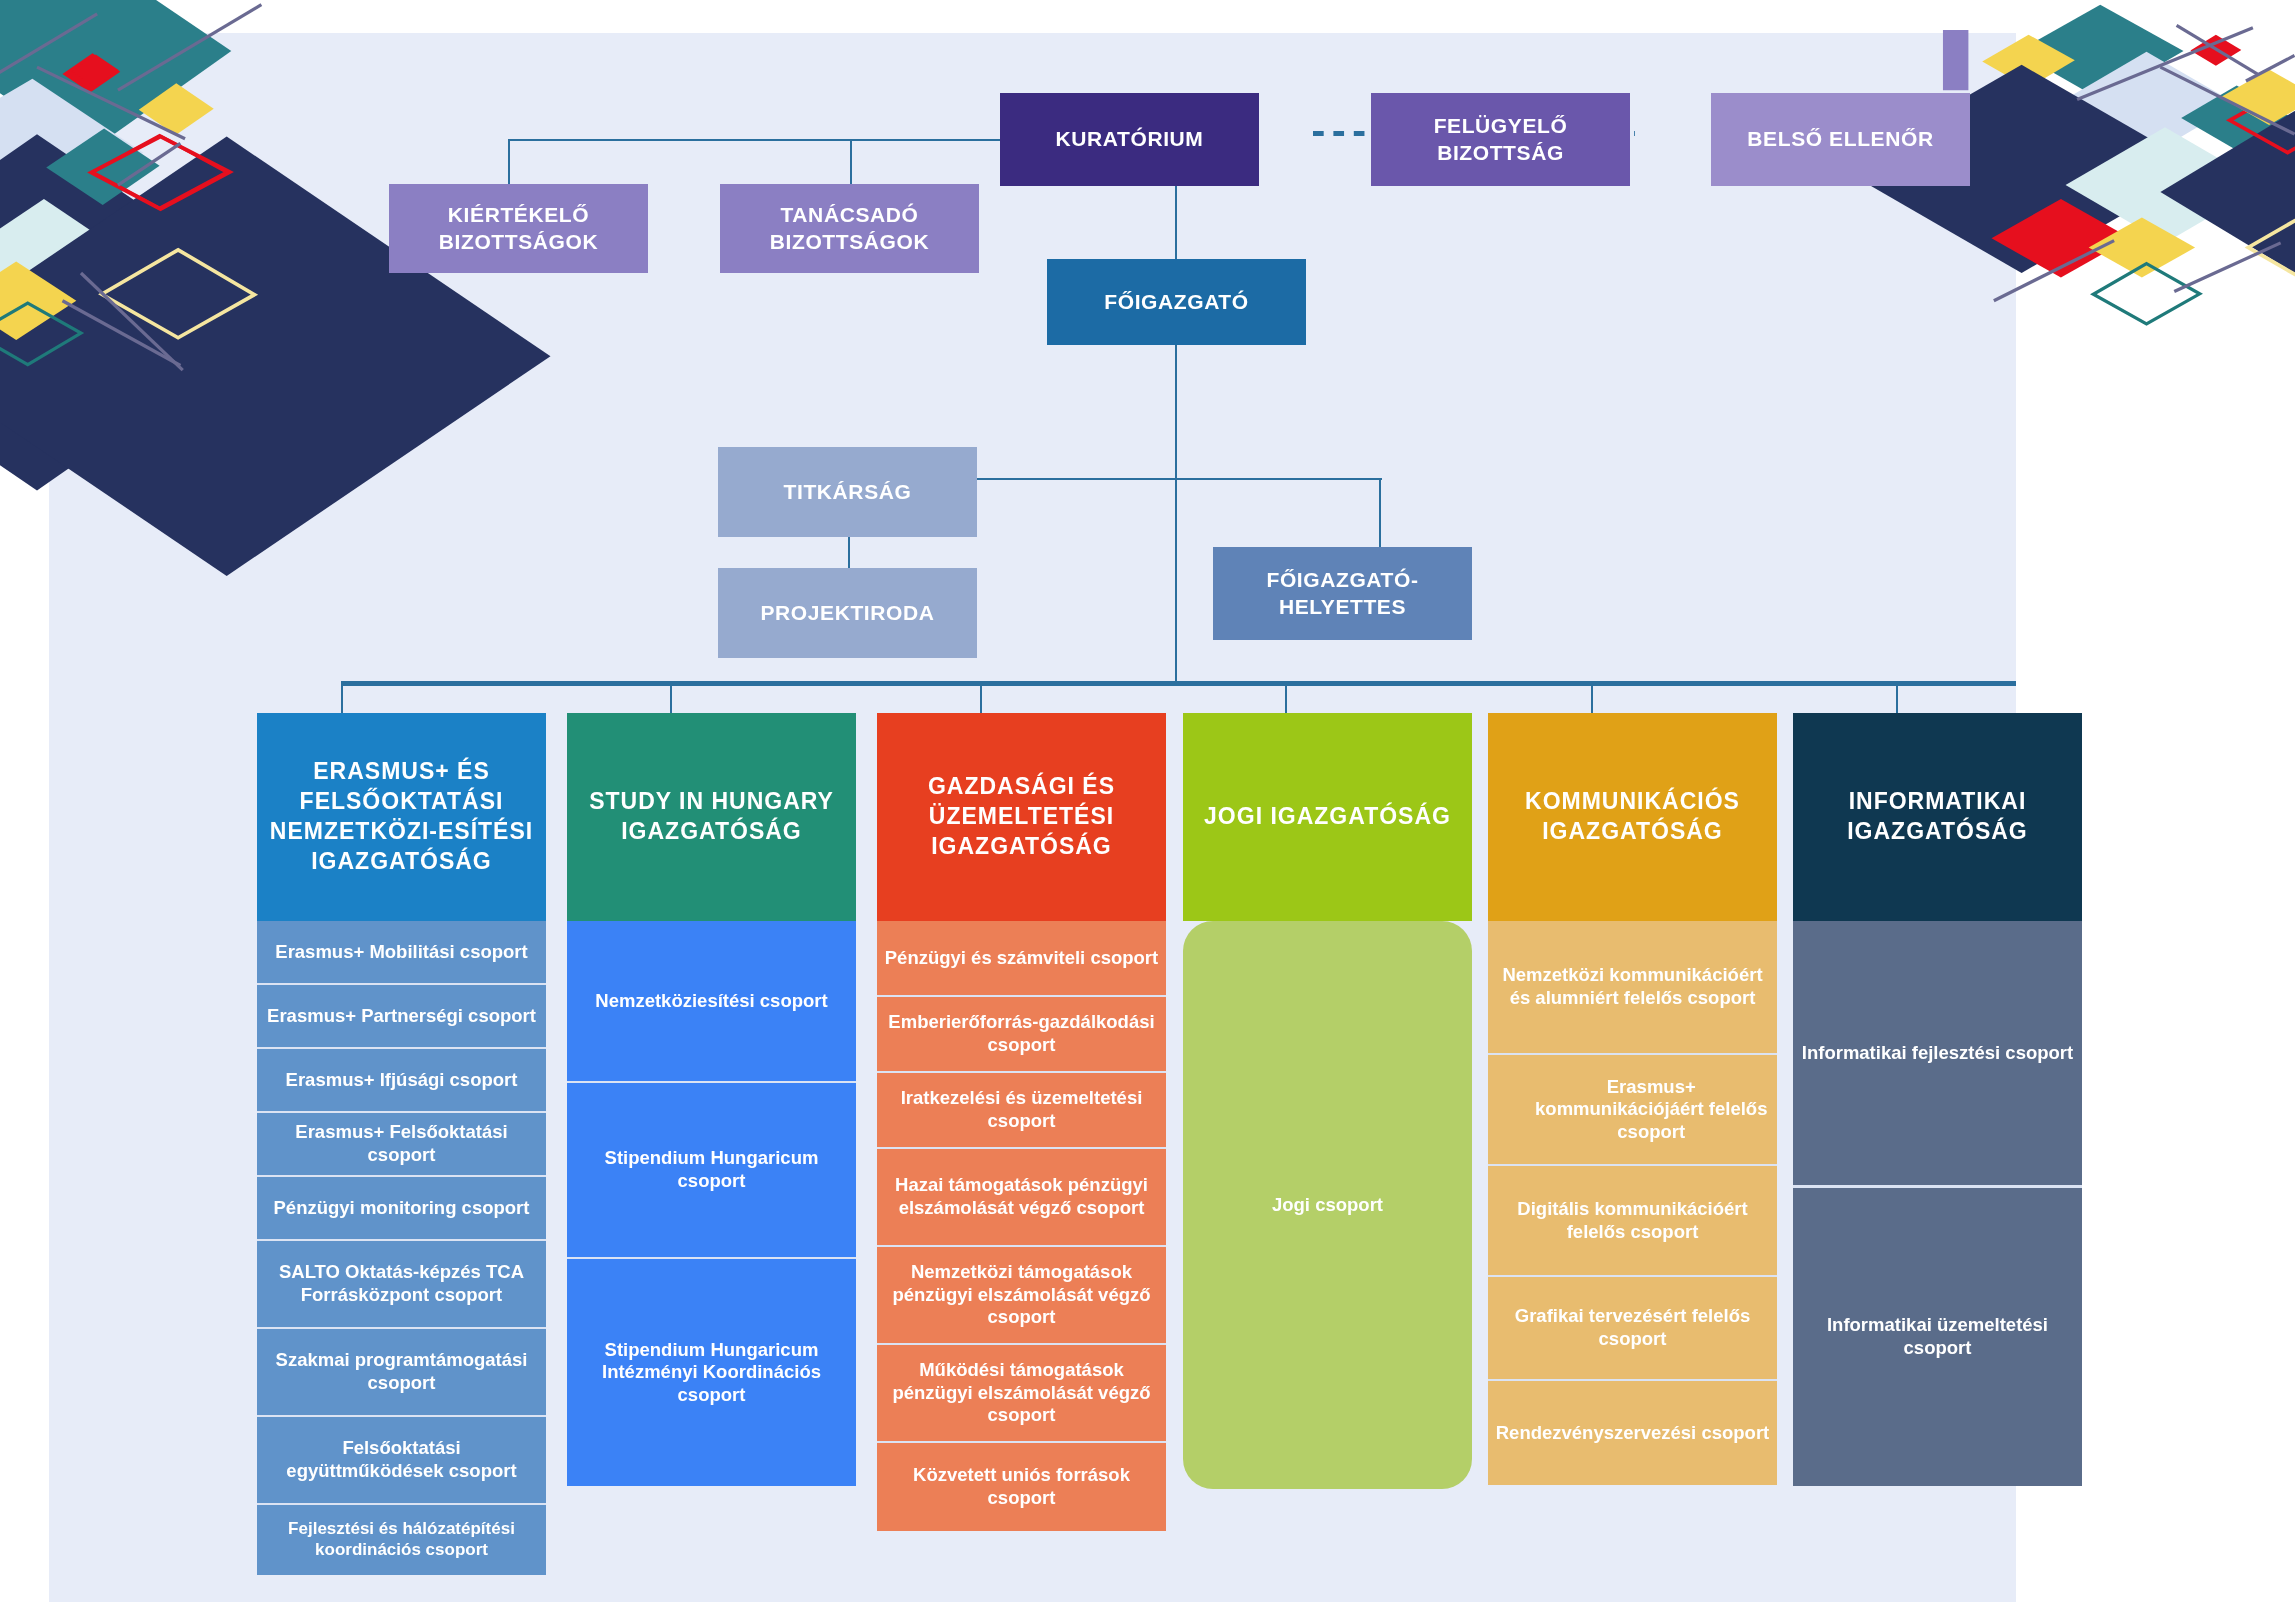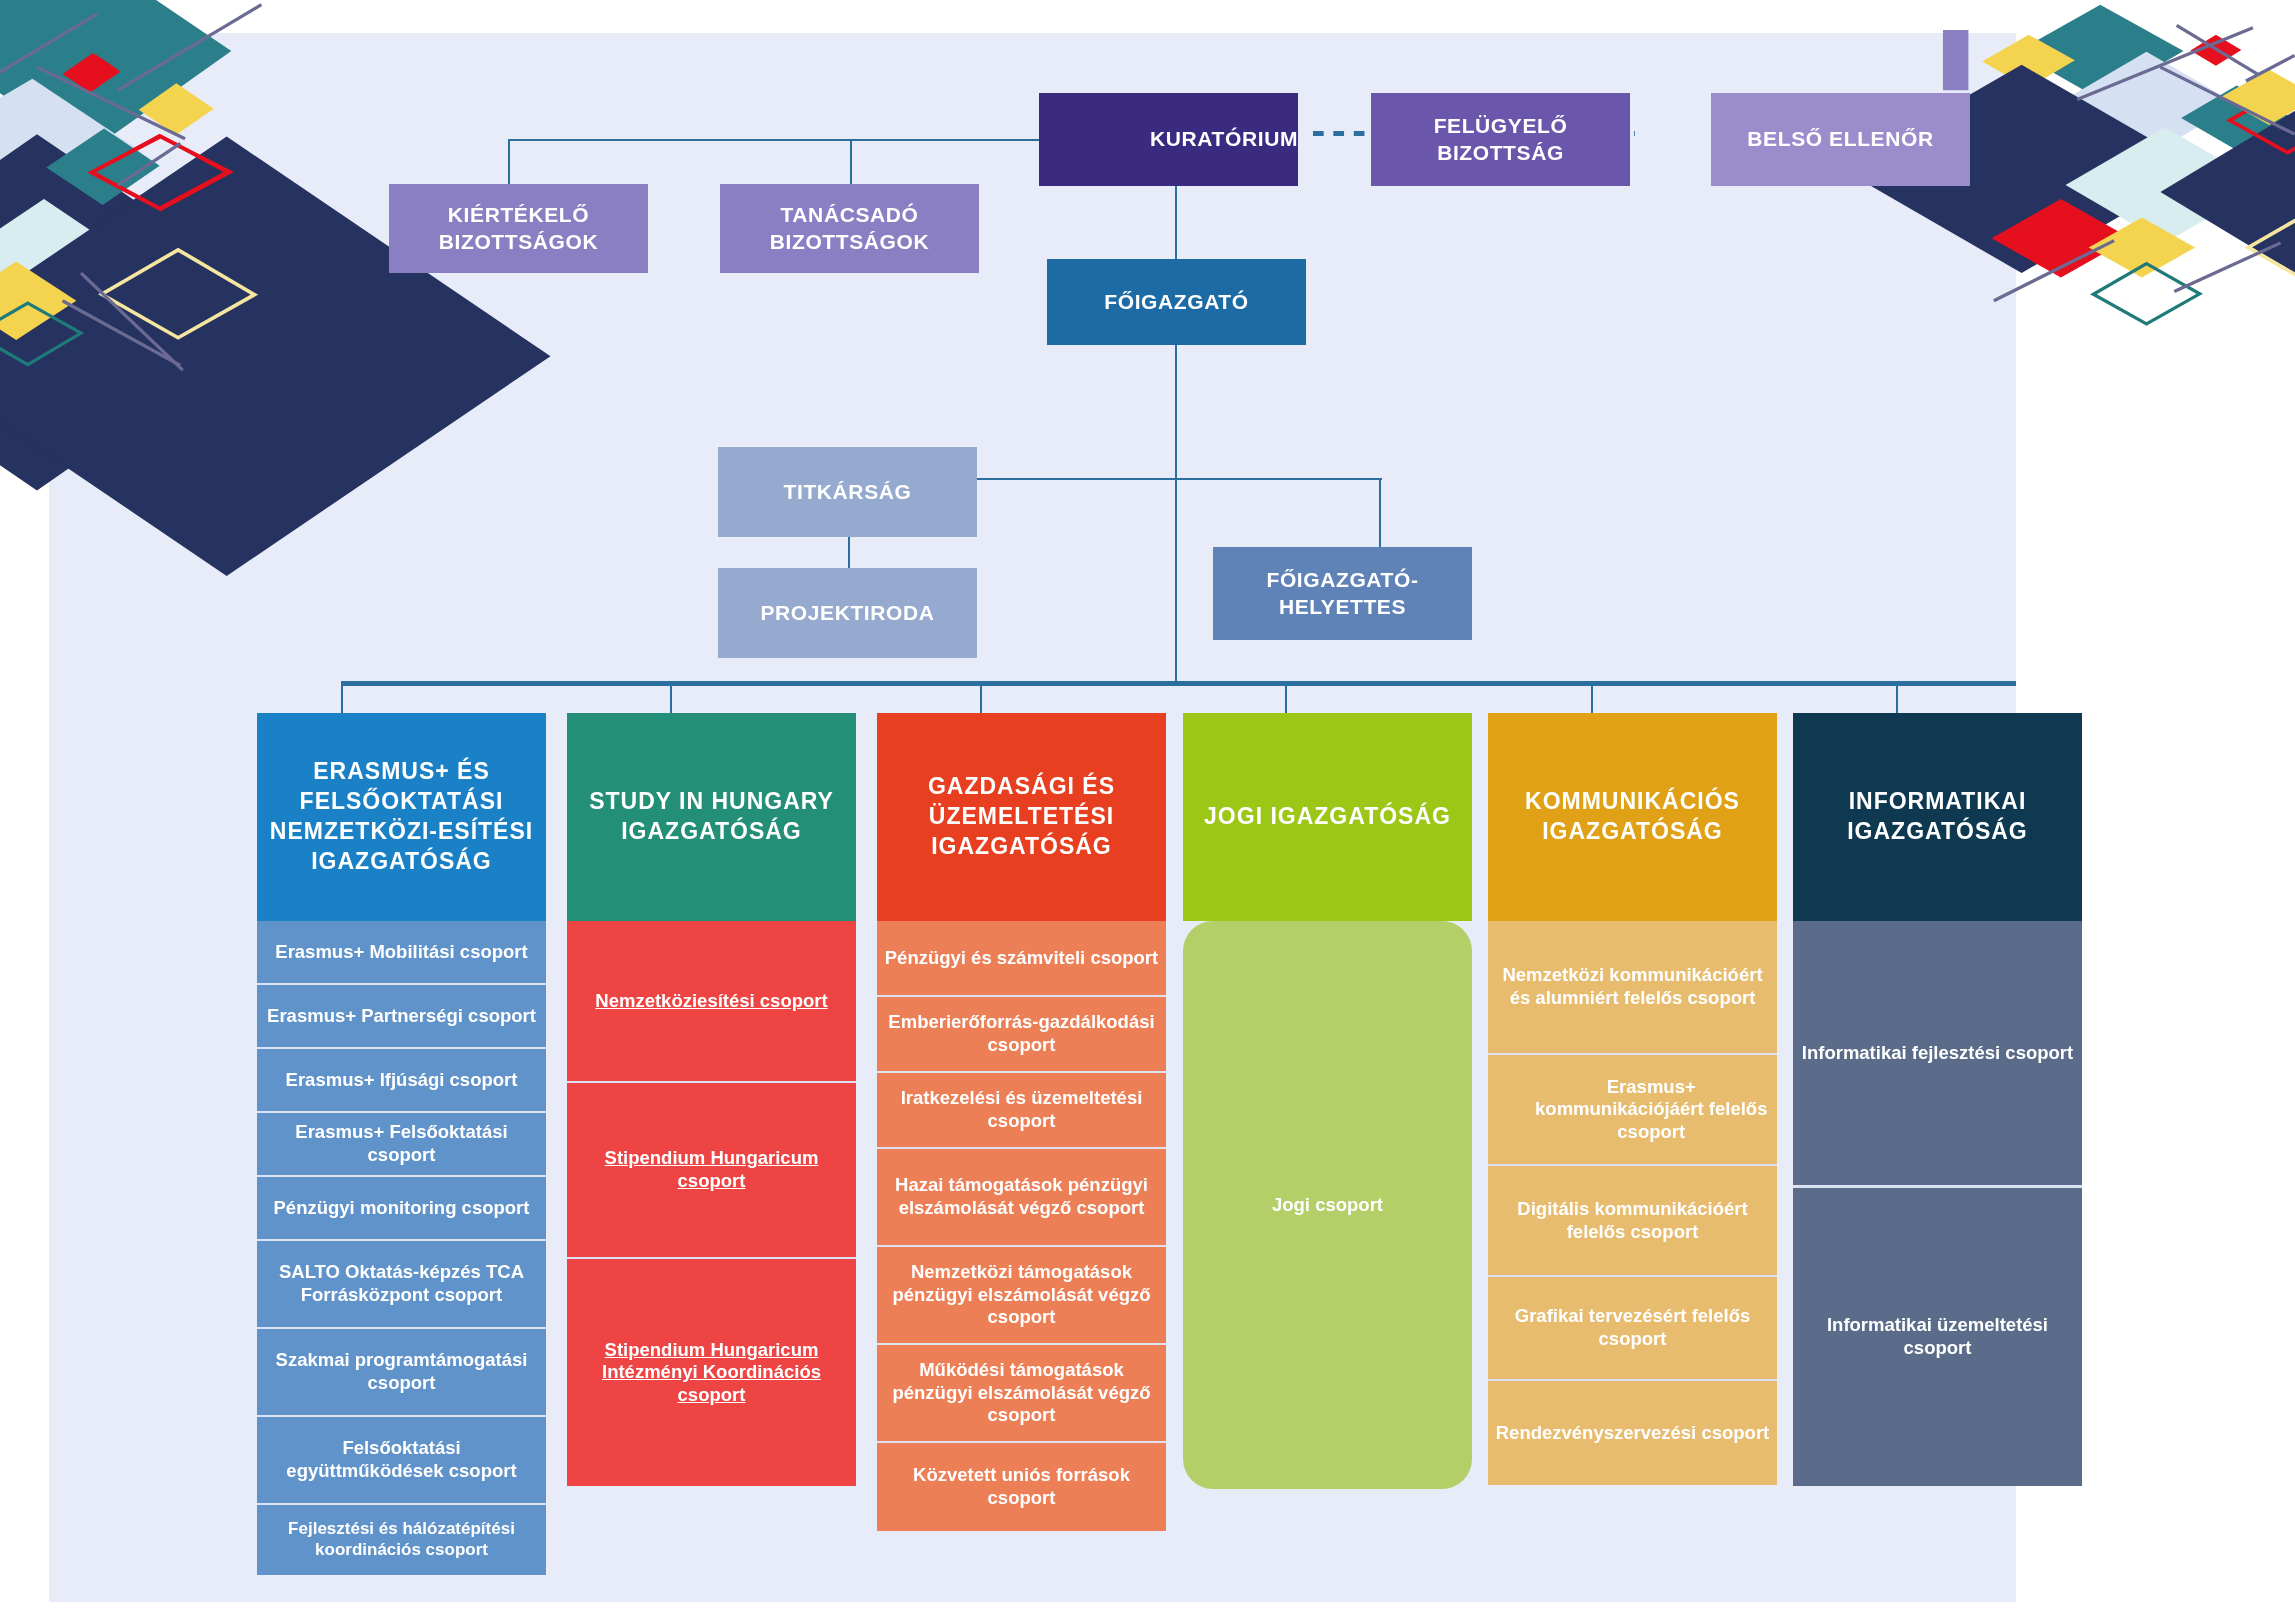--- a/index.html
+++ b/index.html
@@ -71,21 +71,21 @@
     color:#fff;font-weight:600;font-size:18.5px;line-height:1.22;
     padding:4.6px 6.5px;box-sizing:border-box;
     border-bottom:2.8px solid #dbe3f3;
   }
   .col-item:last-child{border-bottom:none;}
 
   
   .c-blue   .col-head{background:#1b81c6;}
   .c-blue   .col-item{background:#6093ca;}
   .c-teal   .col-head{background:#228f76;}
-  .c-teal   .col-item{background:#ef4444;text-decoration:underline;}
+  .c-teal   .col-item{background:#3b82f6;}
   .c-red    .col-head{background:#e73f20;}
   .c-red    .col-item{background:#ec7f56;}
   .c-green  .col-head{background:#9cc717;}
   .c-green  .col-item{background:#b4cf68;border-radius:30px;}
   .c-gold   .col-head{background:#e0a117;}
   .c-gold   .col-item{background:#e8bc6f;}
   .c-navy   .col-head{background:#0f3851;}
   .c-navy   .col-item{background:#5a6c8a;}
 </style>
 </head>
@@ -167,21 +167,21 @@
     <div class="ln ln-v" style="left:848px;top:516px;height:56px;"></div>
 
     <div class="ln ln-thick" style="left:341px;top:681px;width:1675px;"></div>
     <div class="ln ln-v" style="left:341px;top:681px;height:32px;"></div>
     <div class="ln ln-v" style="left:670px;top:681px;height:32px;"></div>
     <div class="ln ln-v" style="left:980px;top:681px;height:32px;"></div>
     <div class="ln ln-v" style="left:1285px;top:681px;height:32px;"></div>
     <div class="ln ln-v" style="left:1591px;top:681px;height:32px;"></div>
     <div class="ln ln-v" style="left:1896px;top:681px;height:32px;"></div>
 
-    <div class="node n-kuratorium" style="left:1039px;top:93px;width:259px;height:93px;justify-content:flex-end;">
+    <div class="node n-kuratorium" style="left:1000px;top:93px;width:259px;height:93px;">
       <span>KURATÓRIUM</span>
     </div>
 
     <div class="node n-felugyelo" style="left:1371px;top:93px;width:259px;height:93px;padding:0 10.2px;">
       <span>FELÜGYELŐ BIZOTTSÁG</span>
     </div>
 
     <div class="node n-belso" style="left:1711px;top:93px;width:259px;height:93px;padding:0 10.2px;">
       <span>BELSŐ ELLENŐR</span>
     </div>

